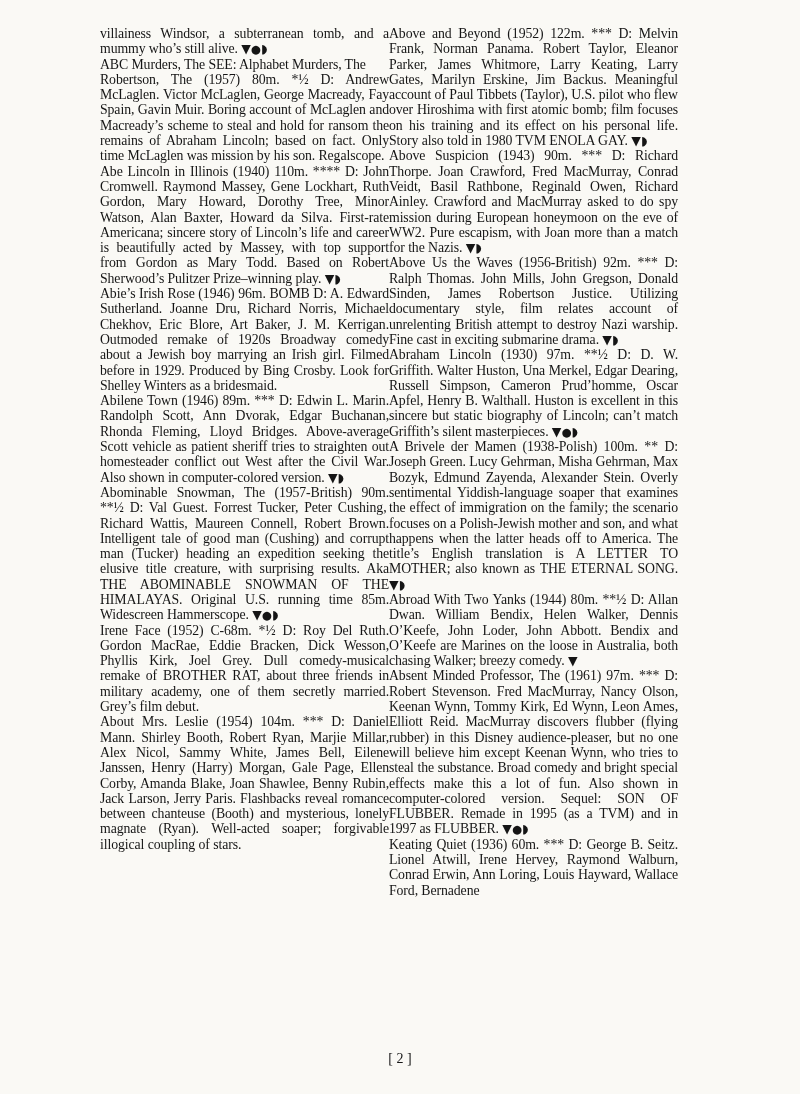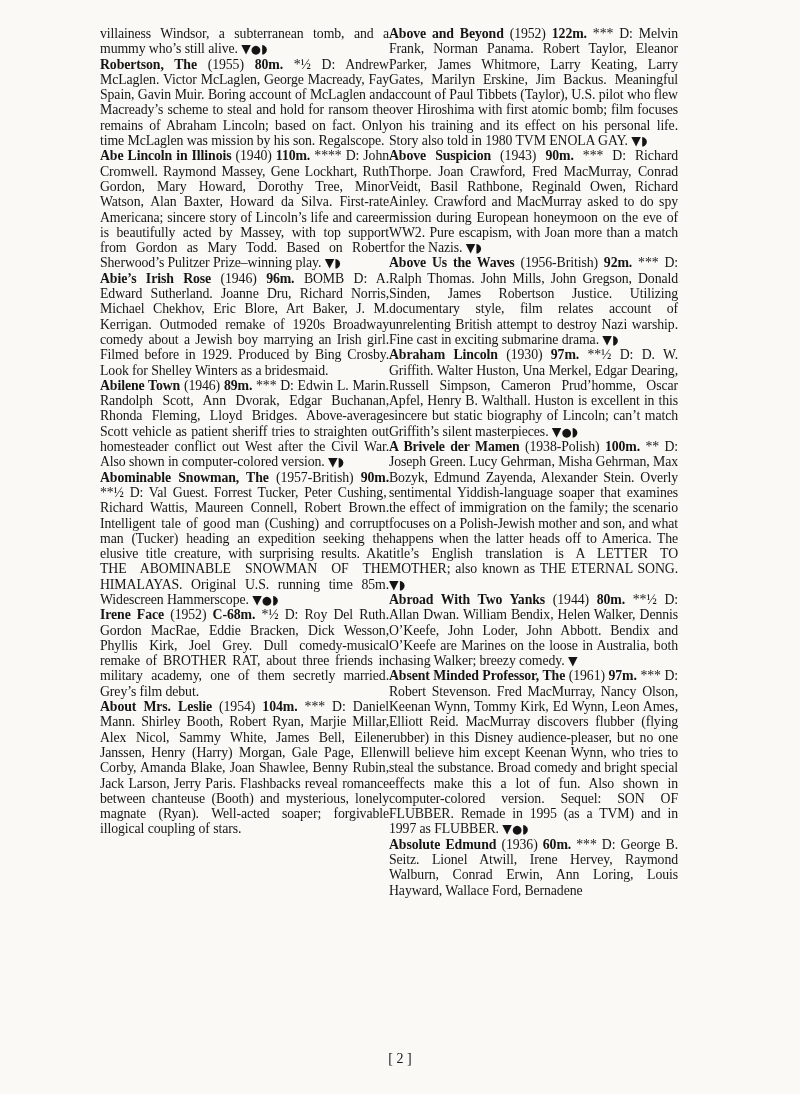--- a/index.html
+++ b/index.html
@@ -25,21 +25,21 @@
     font-size: 13.8px;
     line-height: 15.3px;
     text-align: justify;
     letter-spacing: -0.1px;
   }
   .entry {
     margin: 0;
     hyphens: auto;
     -webkit-hyphens: auto;
   }
-  .entry b { font-weight: 700; }
+  .entry b { font-weight: 400; }
   .movie-rating { white-space: nowrap; }
   .fmt-icons { white-space: nowrap; }
   .fmt-icon {
     font-family: "DejaVu Sans", sans-serif;
     font-size: 12.5px;
     line-height: 1;
     letter-spacing: 0;
   }
   .icon-laserdisc { font-size: 11.5px; }
   .footer {
@@ -50,33 +50,34 @@
     color: #151515;
   }
 </style>
 </head>
 <body>
 
 <div class="page">
   <div class="columns">
     <div class="column">
         <p class="entry"><span>villainess Windsor, a subterranean tomb, and a mummy who’s still alive. </span><span class="fmt-icons"><span class="fmt-icon icon-videocassette">▼</span><span class="fmt-icon icon-laserdisc">●</span><span class="fmt-icon icon-dvd">◗</span></span></p>
-        <p class="entry"><b>Robertson, The</b><span> (1955) </span><b>80m.</b><span class="movie-rating"> *½ </span><span>D: Andrew McLaglen. Victor McLaglen, George Macready, Fay Spain, Gavin Muir. Boring account of McLaglen and Macready’s scheme to steal and hold for ransom the remains of Abraham Lincoln; based on fact. Only time McLaglen was mission by his son. Regalscope.</span></p>
+        <p class="entry"><b>ABC Murders, The</b><span> SEE: </span><b>Alphabet Murders, The</b></p>
+        <p class="entry"><b>Robertson, The</b><span> (1957) </span><b>80m.</b><span class="movie-rating"> *½ </span><span>D: Andrew McLaglen. Victor McLaglen, George Macready, Fay Spain, Gavin Muir. Boring account of McLaglen and Macready’s scheme to steal and hold for ransom the remains of Abraham Lincoln; based on fact. Only time McLaglen was mission by his son. Regalscope.</span></p>
         <p class="entry"><b>Abe Lincoln in Illinois</b><span> (1940) </span><b>110m.</b><span class="movie-rating"> **** </span><span>D: John Cromwell. Raymond Massey, Gene Lockhart, Ruth Gordon, Mary Howard, Dorothy Tree, Minor Watson, Alan Baxter, Howard da Silva. First-rate Americana; sincere story of Lincoln’s life and career is beautifully acted by Massey, with top support from Gordon as Mary Todd. Based on Robert Sherwood’s Pulitzer Prize–winning play. </span><span class="fmt-icons"><span class="fmt-icon icon-videocassette">▼</span><span class="fmt-icon icon-dvd">◗</span></span></p>
         <p class="entry"><b>Abie’s Irish Rose</b><span> (1946) </span><b>96m.</b><span class="movie-rating"> BOMB </span><span>D: A. Edward Sutherland. Joanne Dru, Richard Norris, Michael Chekhov, Eric Blore, Art Baker, J. M. Kerrigan. Outmoded remake of 1920s Broadway comedy about a Jewish boy marrying an Irish girl. Filmed before in 1929. Produced by Bing Crosby. Look for Shelley Winters as a bridesmaid.</span></p>
         <p class="entry"><b>Abilene Town</b><span> (1946) </span><b>89m.</b><span class="movie-rating"> *** </span><span>D: Edwin L. Marin. Randolph Scott, Ann Dvorak, Edgar Buchanan, Rhonda Fleming, Lloyd Bridges. Above-average Scott vehicle as patient sheriff tries to straighten out homesteader conflict out West after the Civil War. Also shown in computer-colored version. </span><span class="fmt-icons"><span class="fmt-icon icon-videocassette">▼</span><span class="fmt-icon icon-dvd">◗</span></span></p>
         <p class="entry"><b>Abominable Snowman, The</b><span> (1957-British) </span><b>90m.</b><span class="movie-rating"> **½ </span><span>D: Val Guest. Forrest Tucker, Peter Cushing, Richard Wattis, Maureen Connell, Robert Brown. Intelligent tale of good man (Cushing) and corrupt man (Tucker) heading an expedition seeking the elusive title creature, with surprising results. Aka THE ABOMINABLE SNOWMAN OF THE HIMALAYAS. Original U.S. running time 85m. Widescreen Hammerscope. </span><span class="fmt-icons"><span class="fmt-icon icon-videocassette">▼</span><span class="fmt-icon icon-laserdisc">●</span><span class="fmt-icon icon-dvd">◗</span></span></p>
         <p class="entry"><b>Irene Face</b><span> (1952) </span><b>C-68m.</b><span class="movie-rating"> *½ </span><span>D: Roy Del Ruth. Gordon MacRae, Eddie Bracken, Dick Wesson, Phyllis Kirk, Joel Grey. Dull comedy-musical remake of BROTHER RAT, about three friends in military academy, one of them secretly married. Grey’s film debut.</span></p>
         <p class="entry"><b>About Mrs. Leslie</b><span> (1954) </span><b>104m.</b><span class="movie-rating"> *** </span><span>D: Daniel Mann. Shirley Booth, Robert Ryan, Marjie Millar, Alex Nicol, Sammy White, James Bell, Eilene Janssen, Henry (Harry) Morgan, Gale Page, Ellen Corby, Amanda Blake, Joan Shawlee, Benny Rubin, Jack Larson, Jerry Paris. Flashbacks reveal romance between chanteuse (Booth) and mysterious, lonely magnate (Ryan). Well-acted soaper; forgivable illogical coupling of stars.</span></p>
       </div>
     <div class="column">
         <p class="entry"><b>Above and Beyond</b><span> (1952) </span><b>122m.</b><span class="movie-rating"> *** </span><span>D: Melvin Frank, Norman Panama. Robert Taylor, Eleanor Parker, James Whitmore, Larry Keating, Larry Gates, Marilyn Erskine, Jim Backus. Meaningful account of Paul Tibbets (Taylor), U.S. pilot who flew over Hiroshima with first atomic bomb; film focuses on his training and its effect on his personal life. Story also told in 1980 TVM ENOLA GAY. </span><span class="fmt-icons"><span class="fmt-icon icon-videocassette">▼</span><span class="fmt-icon icon-dvd">◗</span></span></p>
         <p class="entry"><b>Above Suspicion</b><span> (1943) </span><b>90m.</b><span class="movie-rating"> *** </span><span>D: Richard Thorpe. Joan Crawford, Fred MacMurray, Conrad Veidt, Basil Rathbone, Reginald Owen, Richard Ainley. Crawford and MacMurray asked to do spy mission during European honeymoon on the eve of WW2. Pure escapism, with Joan more than a match for the Nazis. </span><span class="fmt-icons"><span class="fmt-icon icon-videocassette">▼</span><span class="fmt-icon icon-dvd">◗</span></span></p>
         <p class="entry"><b>Above Us the Waves</b><span> (1956-British) </span><b>92m.</b><span class="movie-rating"> *** </span><span>D: Ralph Thomas. John Mills, John Gregson, Donald Sinden, James Robertson Justice. Utilizing documentary style, film relates account of unrelenting British attempt to destroy Nazi warship. Fine cast in exciting submarine drama. </span><span class="fmt-icons"><span class="fmt-icon icon-videocassette">▼</span><span class="fmt-icon icon-dvd">◗</span></span></p>
         <p class="entry"><b>Abraham Lincoln</b><span> (1930) </span><b>97m.</b><span class="movie-rating"> **½ </span><span>D: D. W. Griffith. Walter Huston, Una Merkel, Edgar Dearing, Russell Simpson, Cameron Prud’homme, Oscar Apfel, Henry B. Walthall. Huston is excellent in this sincere but static biography of Lincoln; can’t match Griffith’s silent masterpieces. </span><span class="fmt-icons"><span class="fmt-icon icon-videocassette">▼</span><span class="fmt-icon icon-laserdisc">●</span><span class="fmt-icon icon-dvd">◗</span></span></p>
         <p class="entry"><b>A Brivele der Mamen</b><span> (1938-Polish) </span><b>100m.</b><span class="movie-rating"> ** </span><span>D: Joseph Green. Lucy Gehrman, Misha Gehrman, Max Bozyk, Edmund Zayenda, Alexander Stein. Overly sentimental Yiddish-language soaper that examines the effect of immigration on the family; the scenario focuses on a Polish-Jewish mother and son, and what happens when the latter heads off to America. The title’s English translation is A LETTER TO MOTHER; also known as THE ETERNAL SONG. </span><span class="fmt-icons"><span class="fmt-icon icon-videocassette">▼</span><span class="fmt-icon icon-dvd">◗</span></span></p>
         <p class="entry"><b>Abroad With Two Yanks</b><span> (1944) </span><b>80m.</b><span class="movie-rating"> **½ </span><span>D: Allan Dwan. William Bendix, Helen Walker, Dennis O’Keefe, John Loder, John Abbott. Bendix and O’Keefe are Marines on the loose in Australia, both chasing Walker; breezy comedy. </span><span class="fmt-icons"><span class="fmt-icon icon-videocassette">▼</span></span></p>
         <p class="entry"><b>Absent Minded Professor, The</b><span> (1961) </span><b>97m.</b><span class="movie-rating"> *** </span><span>D: Robert Stevenson. Fred MacMurray, Nancy Olson, Keenan Wynn, Tommy Kirk, Ed Wynn, Leon Ames, Elliott Reid. MacMurray discovers flubber (flying rubber) in this Disney audience-pleaser, but no one will believe him except Keenan Wynn, who tries to steal the substance. Broad comedy and bright special effects make this a lot of fun. Also shown in computer-colored version. Sequel: SON OF FLUBBER. Remade in 1995 (as a TVM) and in 1997 as FLUBBER. </span><span class="fmt-icons"><span class="fmt-icon icon-videocassette">▼</span><span class="fmt-icon icon-laserdisc">●</span><span class="fmt-icon icon-dvd">◗</span></span></p>
-        <p class="entry"><b>Absolute Edmund</b><span> (1936) </span><b>60m.</b><span class="movie-rating"> *** </span><span>D: George B. Seitz. Lionel Atwill, Irene Hervey, Raymond Walburn, Conrad Erwin, Ann Loring, Louis Hayward, Wallace Ford, Bernadene</span></p>
+        <p class="entry"><b>Keating Quiet</b><span> (1936) </span><b>60m.</b><span class="movie-rating"> *** </span><span>D: George B. Seitz. Lionel Atwill, Irene Hervey, Raymond Walburn, Conrad Erwin, Ann Loring, Louis Hayward, Wallace Ford, Bernadene</span></p>
       </div>
   </div>
   <div class="footer">[ 2 ]</div>
 </div>
 
 </body></html>

